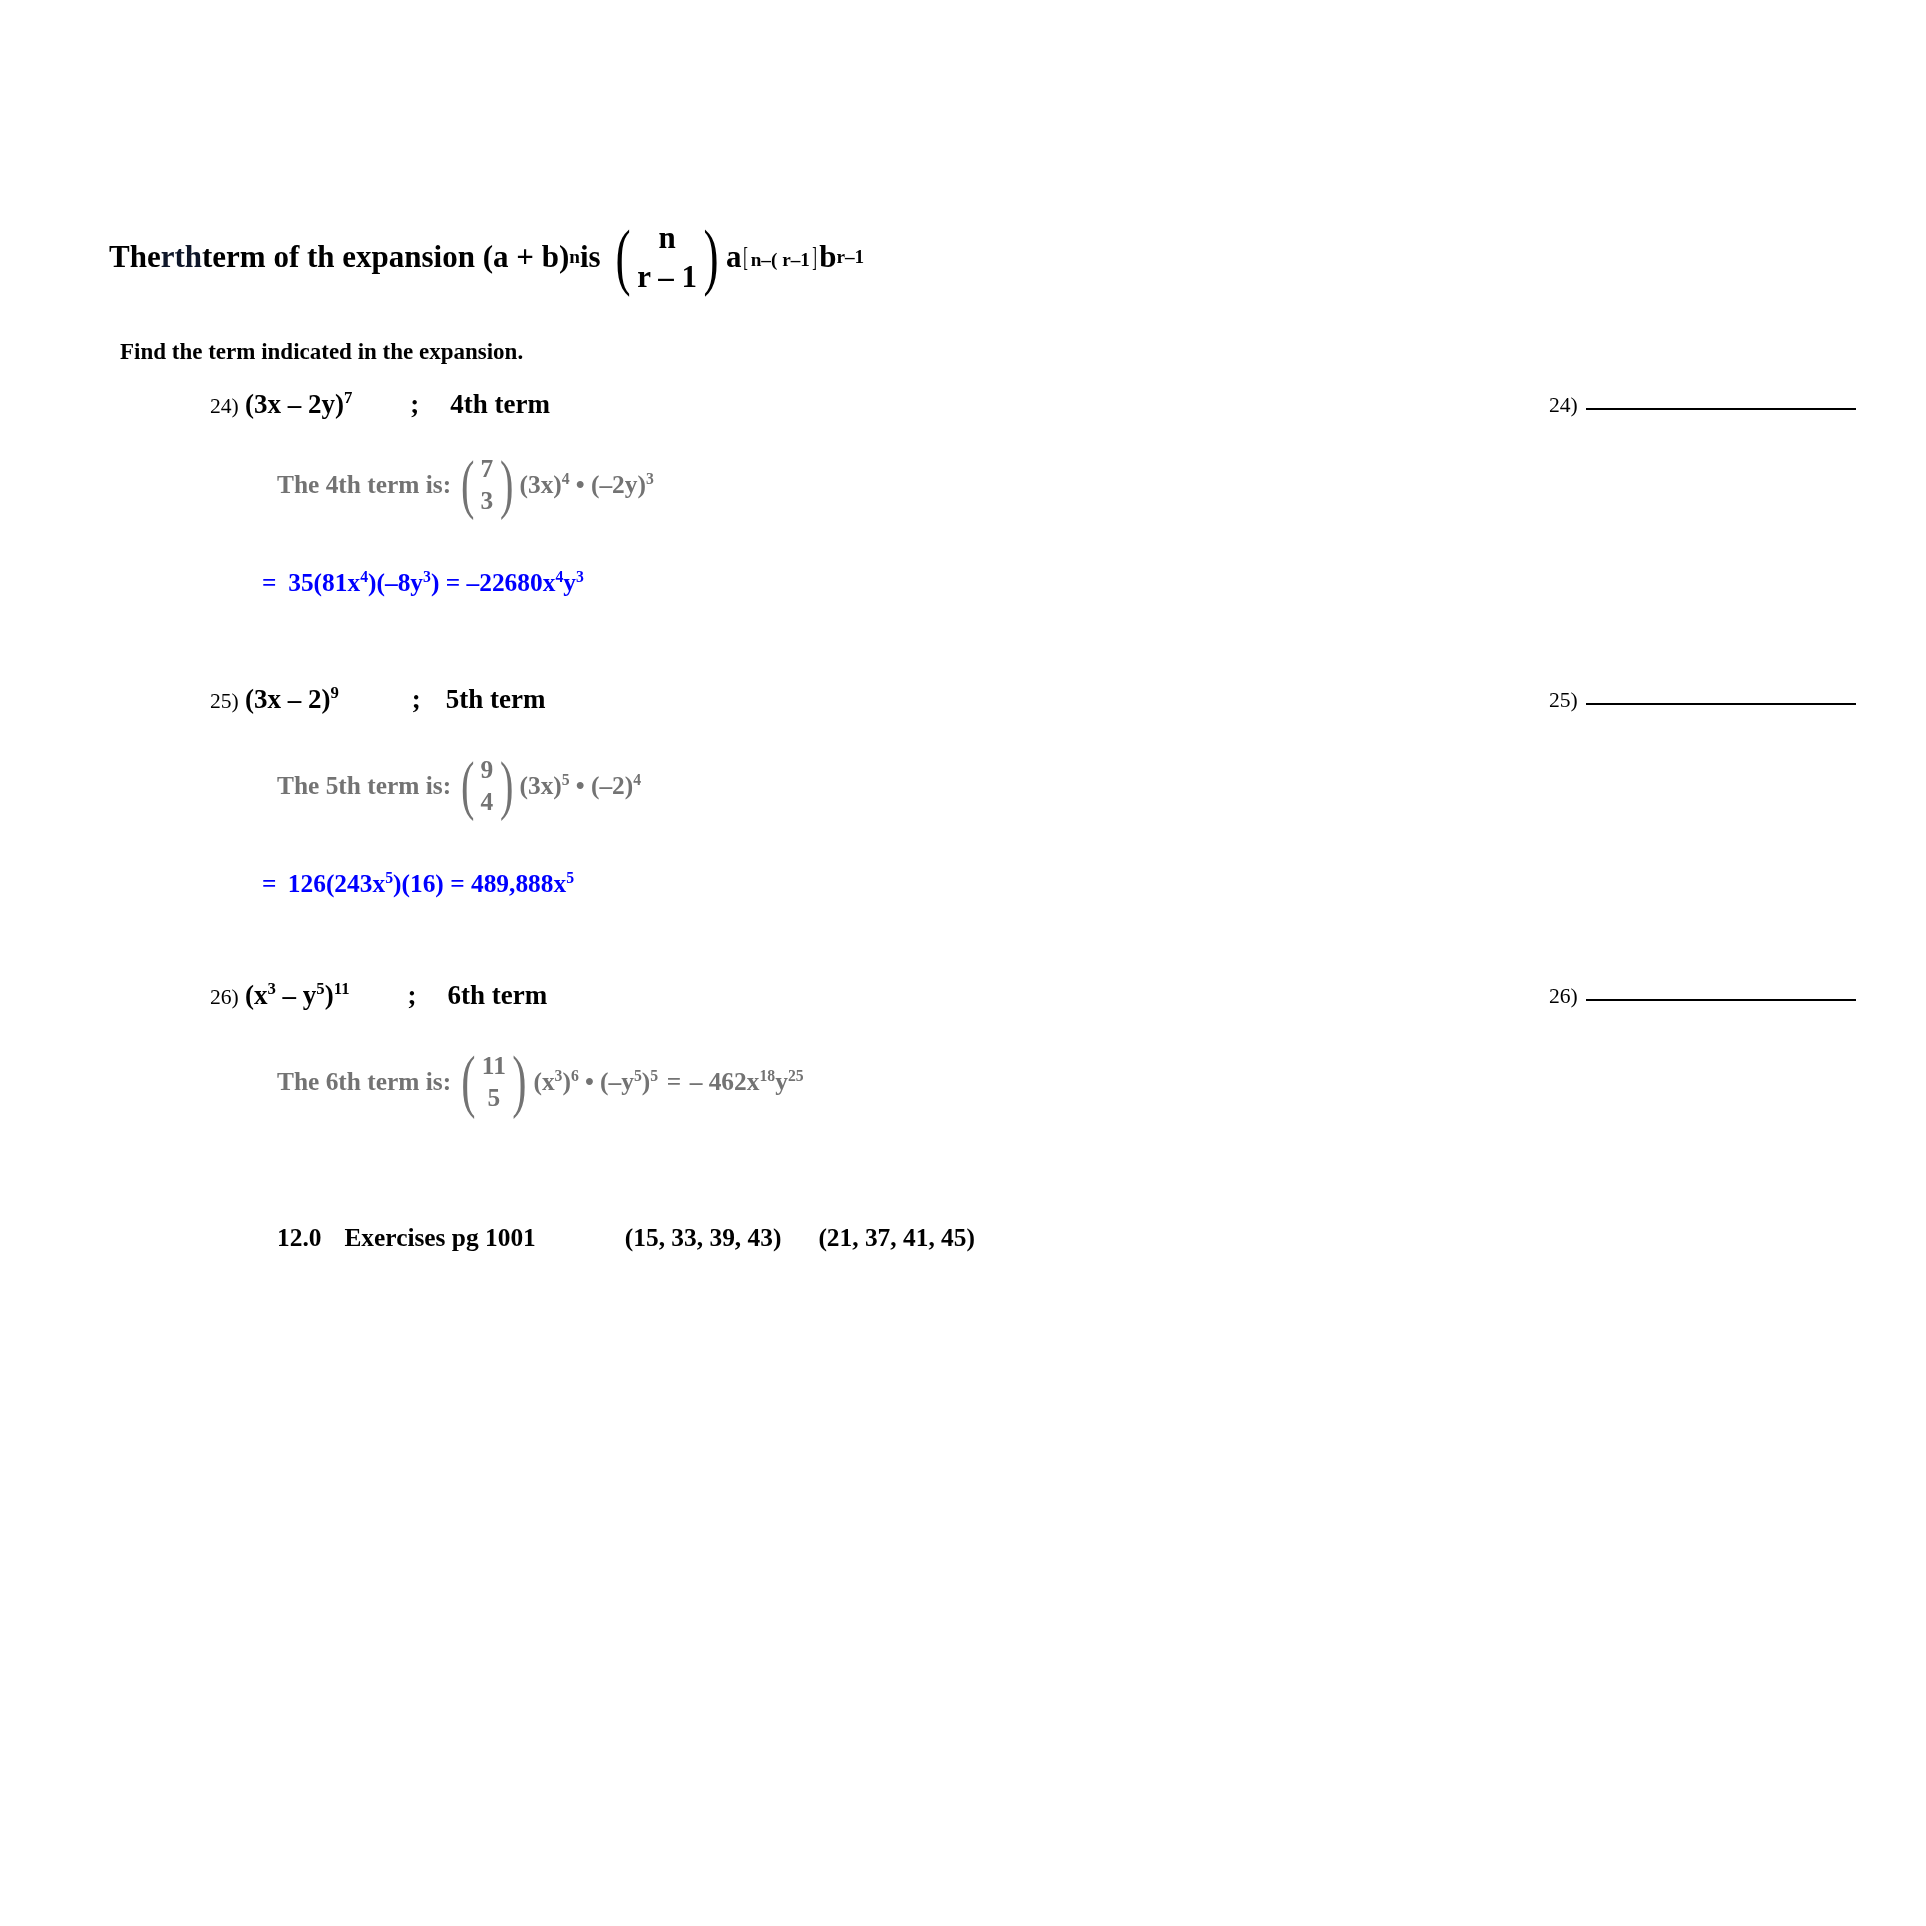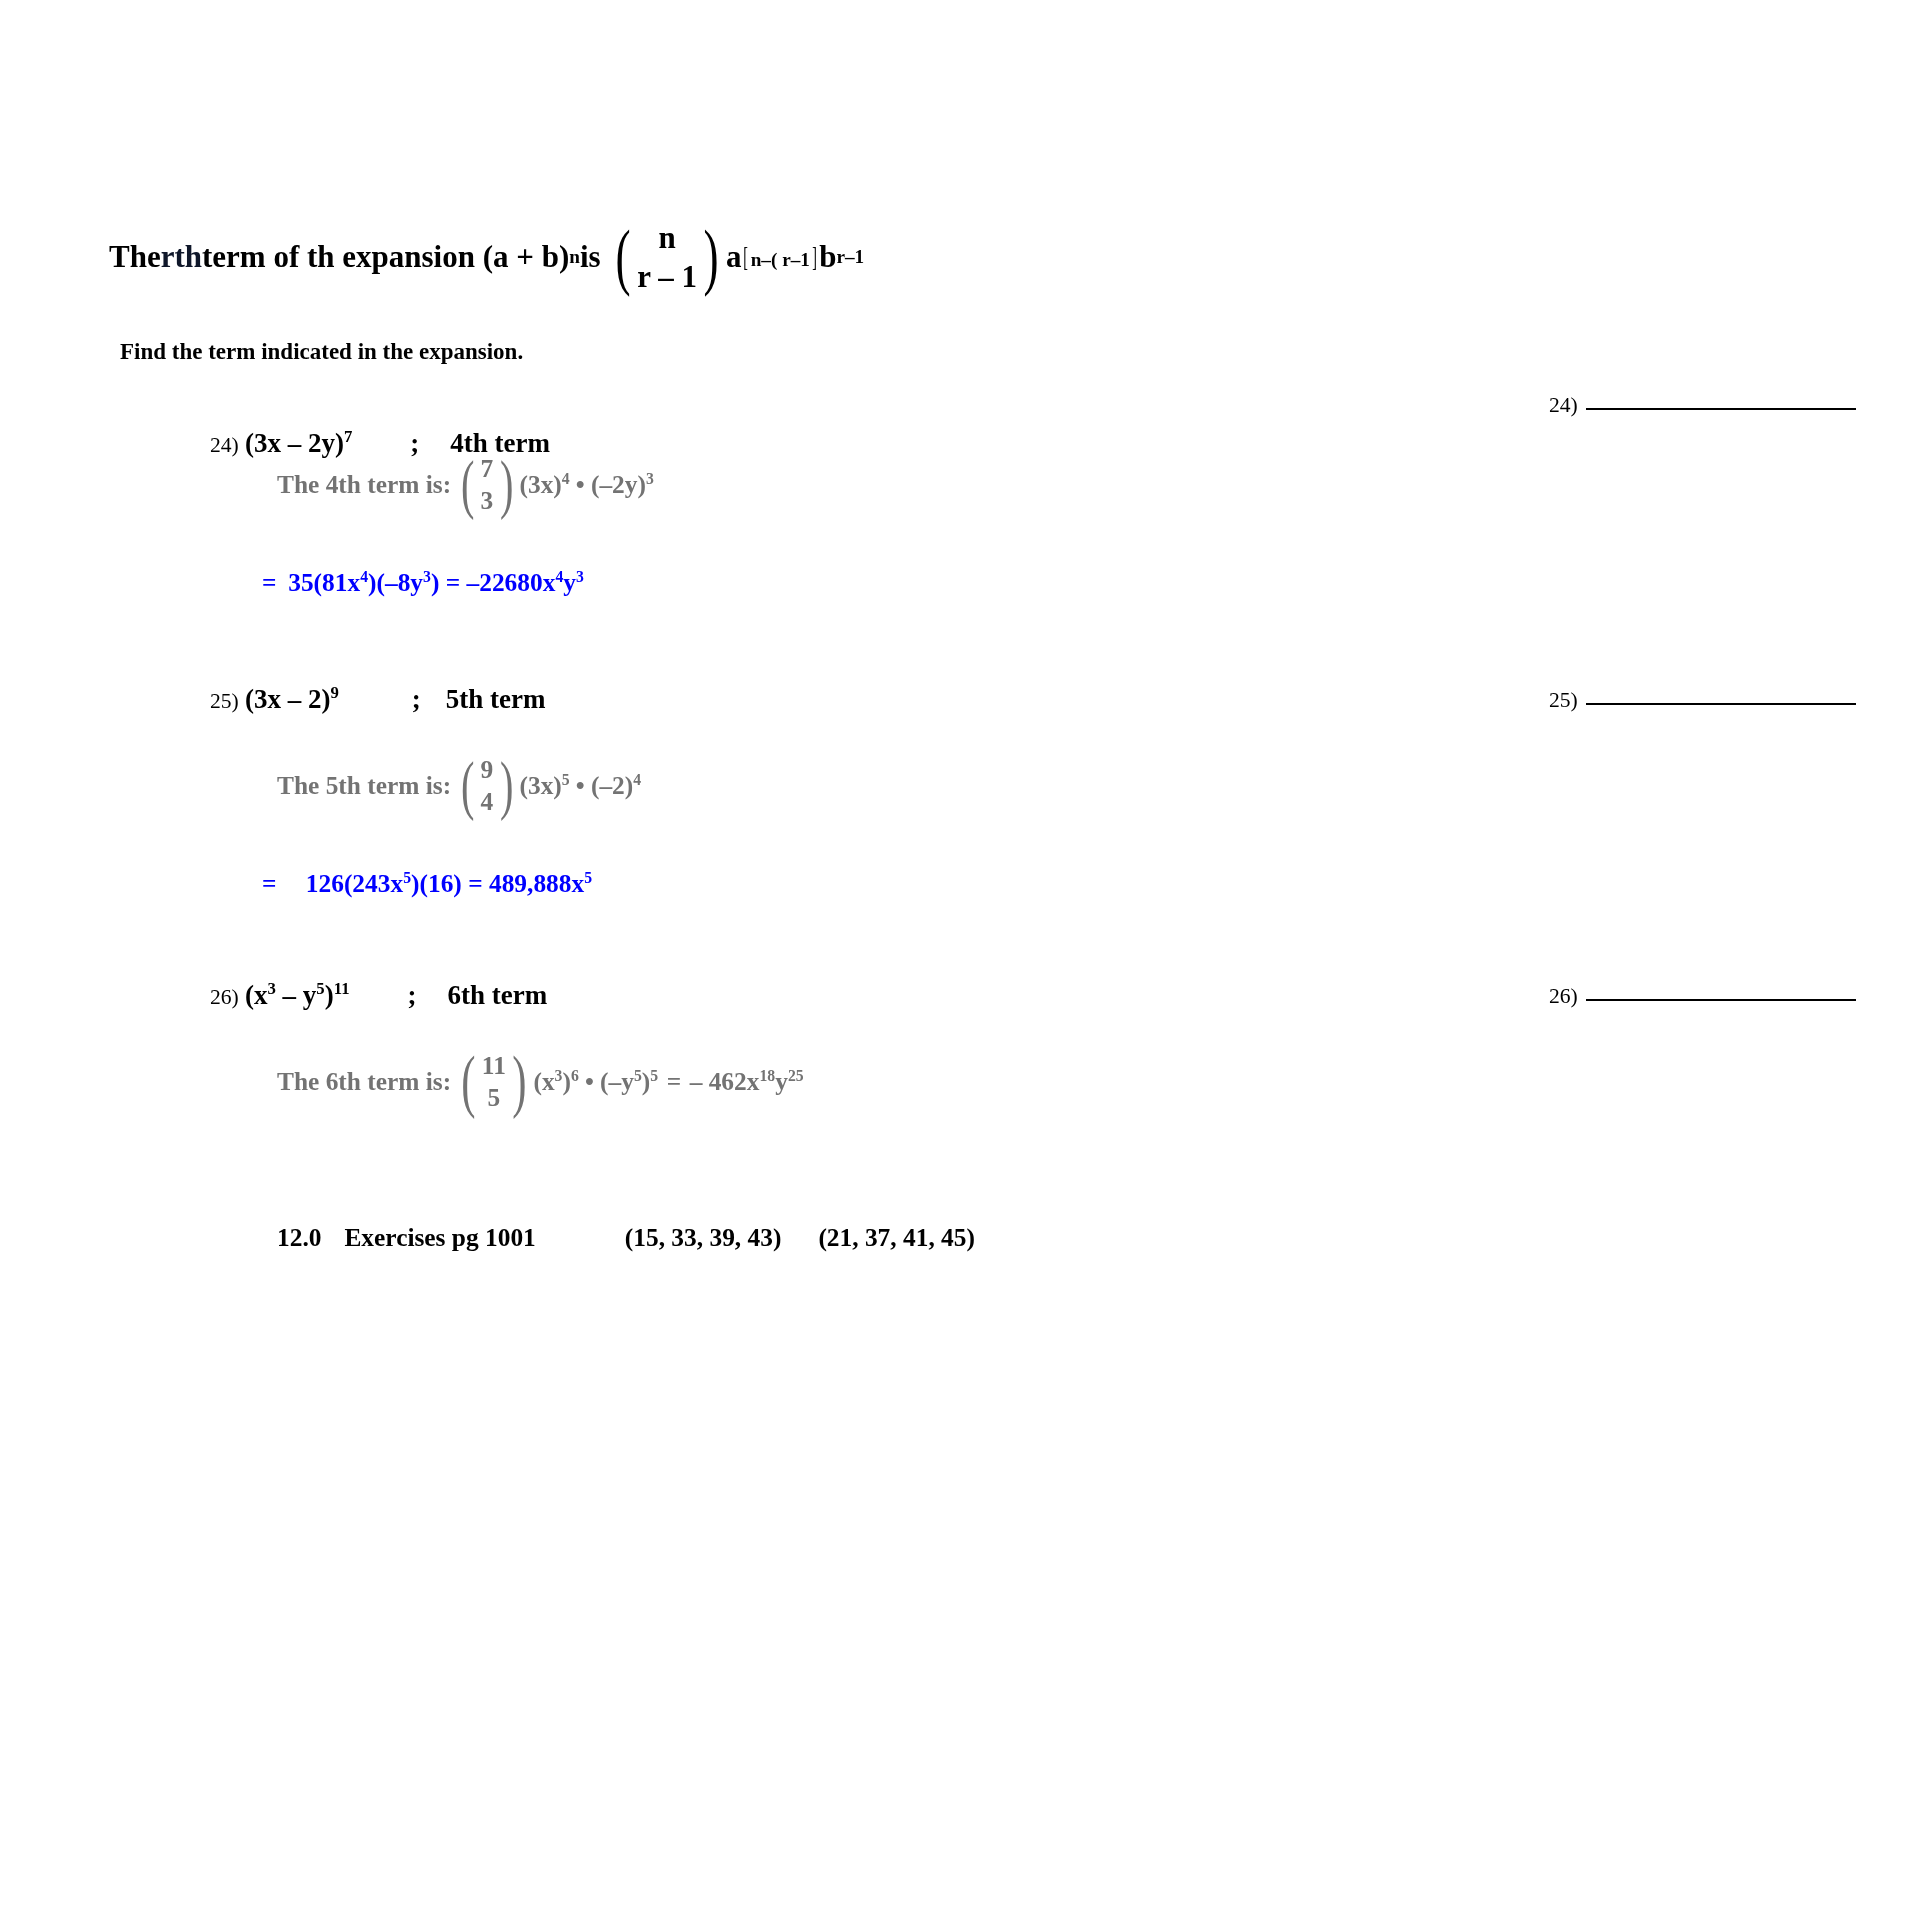--- a/index.html
+++ b/index.html
@@ -176,21 +176,21 @@
     <span class="seg black" style="margin-left:2.3px;">a</span>
       <sup class="exp black"><span class="sqbr" style="font-size:1.45em;">[</span><span>n–( r–1</span><span class="sqbr" style="font-size:1.45em;">]</span></sup>
       <span class="seg black">b</span>
       <sup class="exp black">r–1</sup>
   </div>
 
   <div class="abs" id="instruction">Find the term indicated in the expansion.</div>
 
   <div class="abs prob-line" style="left:210px; top:389px;">
     <span class="prob-num black">24)</span>
-    <span class="prob-body black" style="margin-left:6.2px;margin-top:39px;">
+    <span class="prob-body black" style="margin-left:6.2px;">
       <span>(3x – 2y)</span><sup class="exp">7</sup>
     </span>
     <span class="prob-body black" style="margin-left:58px;">;</span>
     <span class="prob-body black" style="margin-left:31px;">4th term</span>
   </div>
 
   <div class="abs" style="left:1549px; top:393px;">
     <span class="ans-label black">24)</span><span class="ans-rule"></span>
   </div>
 
@@ -239,21 +239,21 @@
       </span>
       <span class="paren-r" style="font-size:65px;">)</span>
     </span>
     <span style="margin-left:2.3px;"><span>(3x)</span><sup class="exp">5</sup></span>
     <span style="margin:0 6.2px;">•</span>
     <span><span>(–2)</span><sup class="exp">4</sup></span>
   </div>
 
   <div class="abs res-line" style="left:262px; top:869px;">
     <span>=</span>
-    <span style="margin-left:23px;font-family:Liberation Serif, serif;">126(243x</span><sup class="exp">5</sup><span>)(16) = 489,888x</span><sup class="exp">5</sup>
+    <span style="margin-left:5px;font-family:Liberation Serif, serif;">126(243x</span><sup class="exp">5</sup><span>)(16) = 489,888x</span><sup class="exp">5</sup>
   </div>
 
   <div class="abs prob-line" style="left:210px; top:980px;">
     <span class="prob-num black">26)</span>
     <span class="prob-body black" style="margin-left:6.2px;">
       <span>(x</span><sup class="exp">3</sup><span> – y</span><sup class="exp">5</sup><span>)</span><sup class="exp">11</sup>
     </span>
     <span class="prob-body black" style="margin-left:58px;">;</span>
     <span class="prob-body black" style="margin-left:31px;">6th term</span>
   </div>

